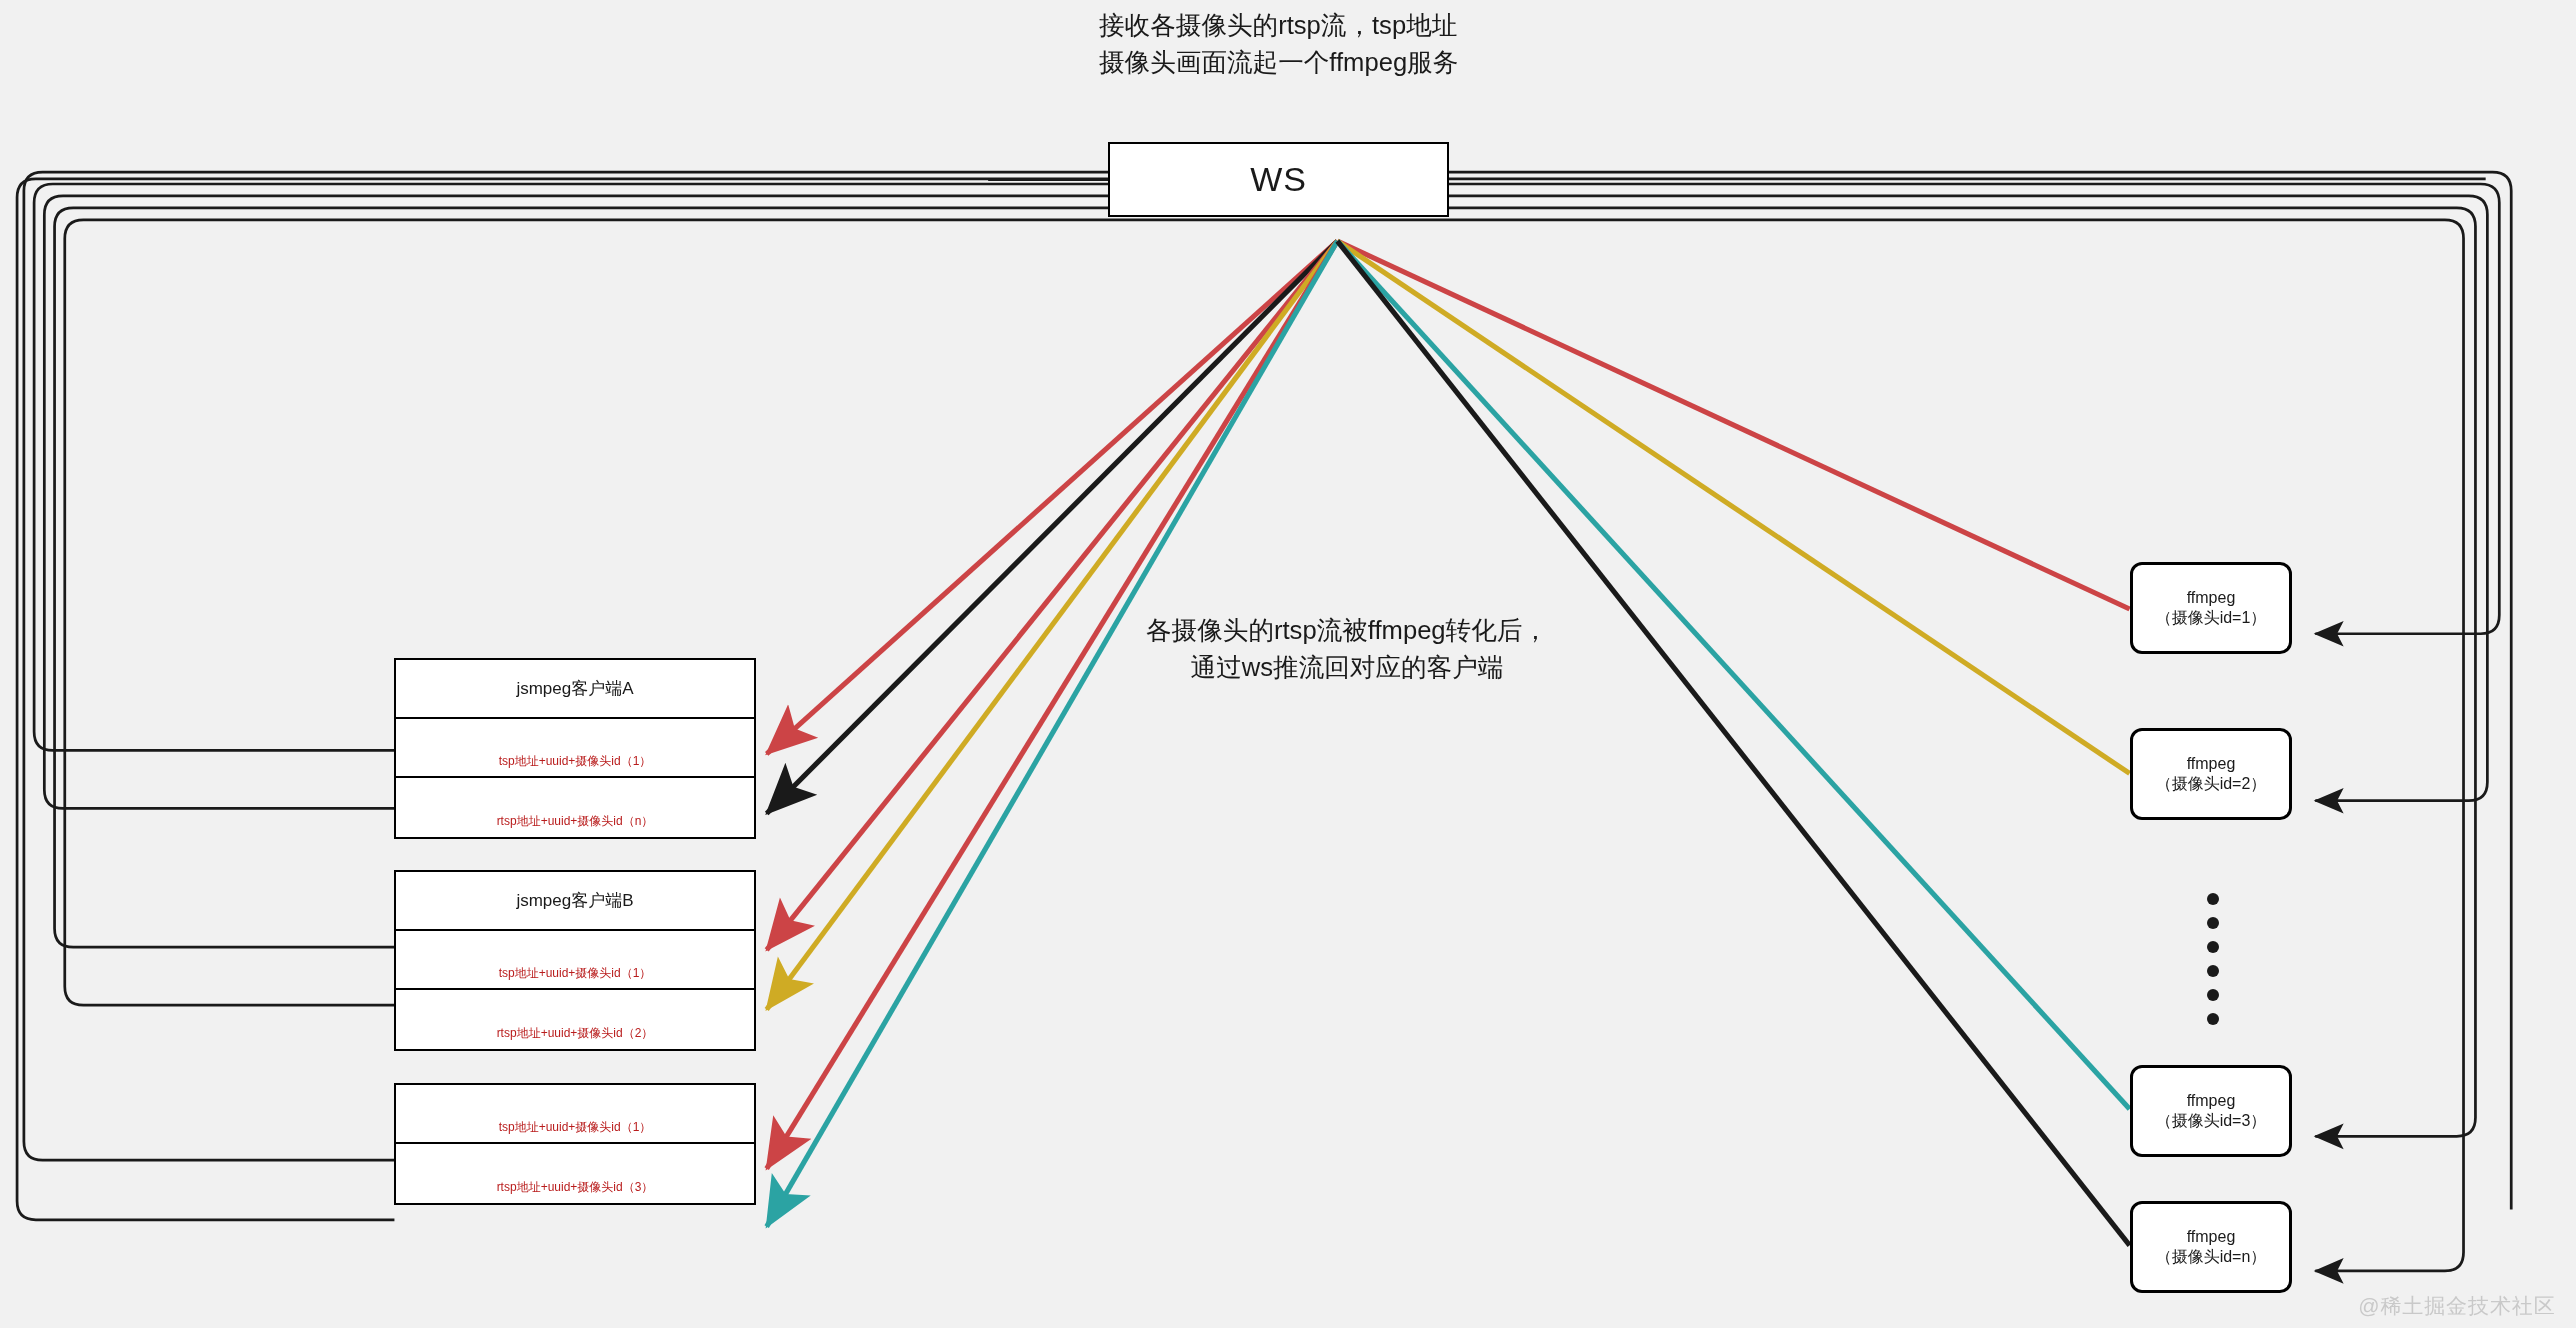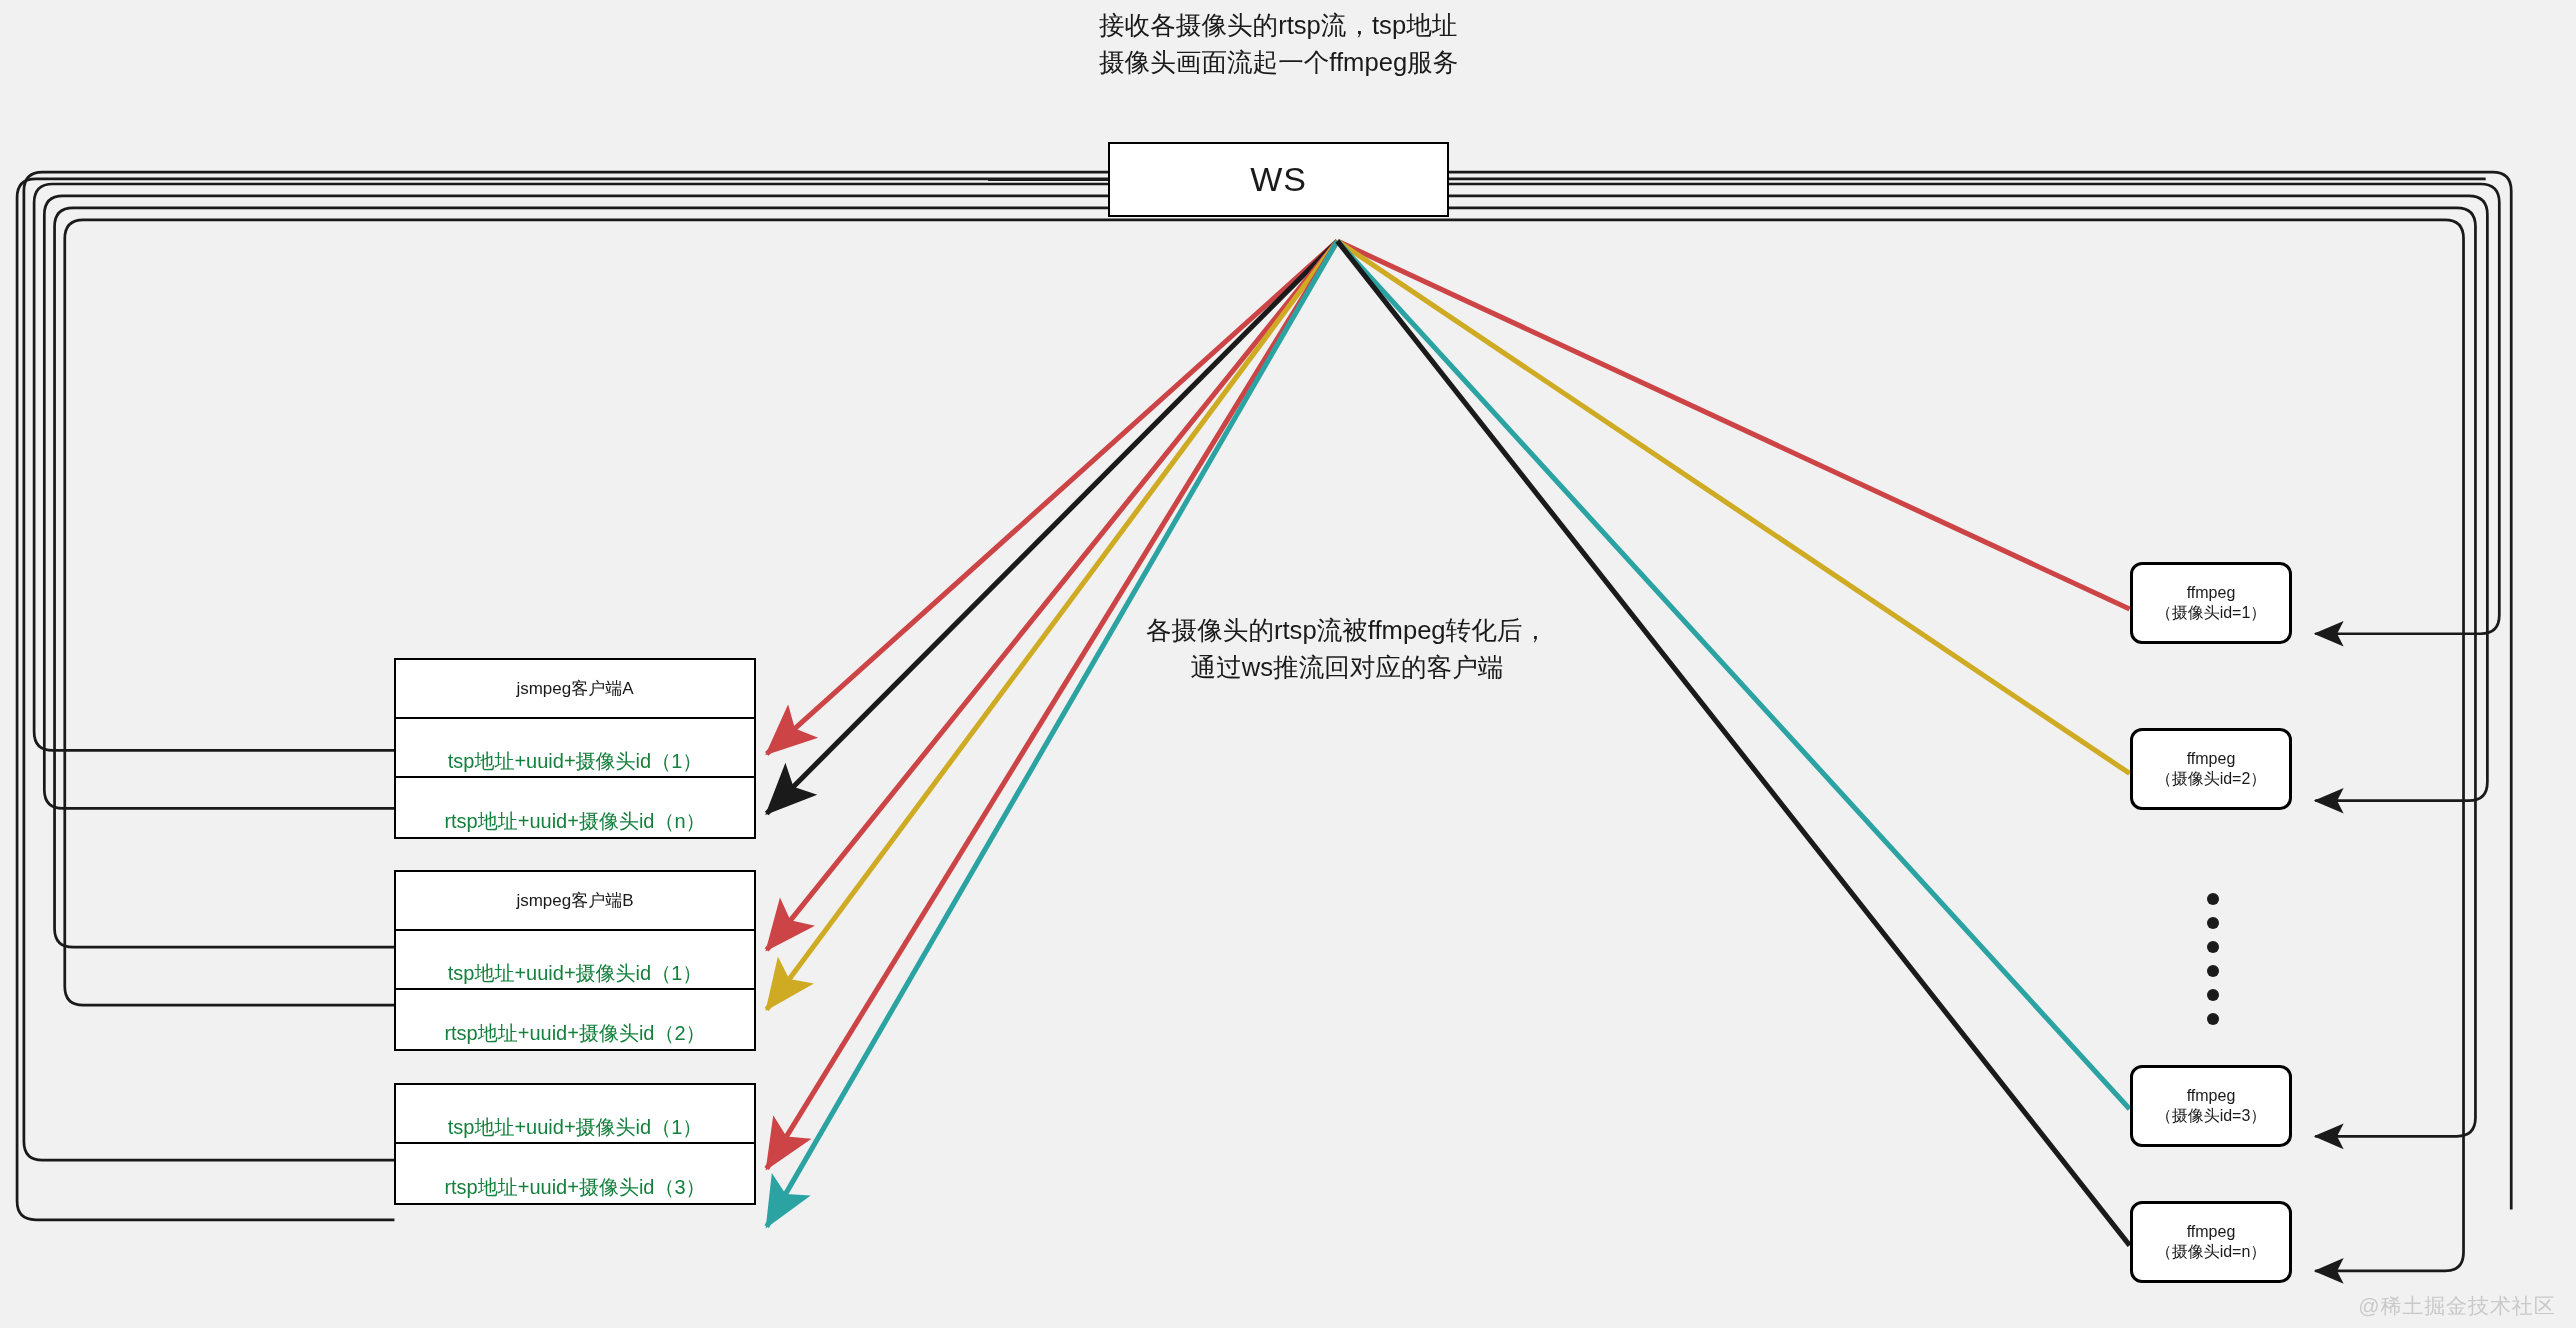--- a/index.html
+++ b/index.html
@@ -10,22 +10,22 @@
   }
   #stage{position:absolute;left:0;top:0;width:2576px;height:1328px;}
   svg#diagram{position:absolute;left:0;top:0;width:2576px;height:1328px;display:block;}
   .nodebox{position:absolute;background:#ffffff;border:2.6px solid #000;box-sizing:border-box;}
   .ws-box{left:1108px;top:142px;width:341px;height:75px;display:flex;align-items:center;justify-content:center;}
   .ws-label{font-size:34px;color:#1a1a1a;letter-spacing:0.9px;}
   .client-box{width:362px;border:2.6px solid #000;background:#fff;position:absolute;box-sizing:border-box;}
   .client-row{height:59px;display:flex;align-items:center;justify-content:center;box-sizing:border-box;border-bottom:2.6px solid #000;}
   .client-row:last-child{border-bottom:none;}
   .client-title{font-size:17px;color:#1a1a1a;}
-  .client-item{font-size:20px;color:#15803d;margin-top:28px;}
-  .ff-box{position:absolute;width:162px;height:82px;border:3.4px solid #000;border-radius:12px;background:#fff;
+  .client-item{font-size:12px;color:#b91c1c;margin-top:28px;}
+  .ff-box{position:absolute;width:162px;height:92px;border:3.4px solid #000;border-radius:12px;background:#fff;
           display:flex;flex-direction:column;align-items:center;justify-content:center;box-sizing:border-box;}
   .ff-l1{font-size:16px;color:#1a1a1a;line-height:1.25;}
   .ff-l2{font-size:16px;color:#1a1a1a;line-height:1.25;}
   .note{position:absolute;font-size:25.6px;color:#1a1a1a;line-height:1.45;white-space:pre-line;}
   .note-top{left:1099px;top:6.8px;text-align:left;}
   .note-mid{left:1146px;top:612px;text-align:center;}
   .watermark{position:absolute;right:20.4px;bottom:8.5px;font-size:21px;color:#c9c9c9;letter-spacing:0.9px;}
   .dots{position:absolute;left:2207px;top:893px;display:flex;flex-direction:column;gap:12px;align-items:center;}
   .dot{width:12px;height:12px;border-radius:50%;background:#1a1a1a;}
 </style>

